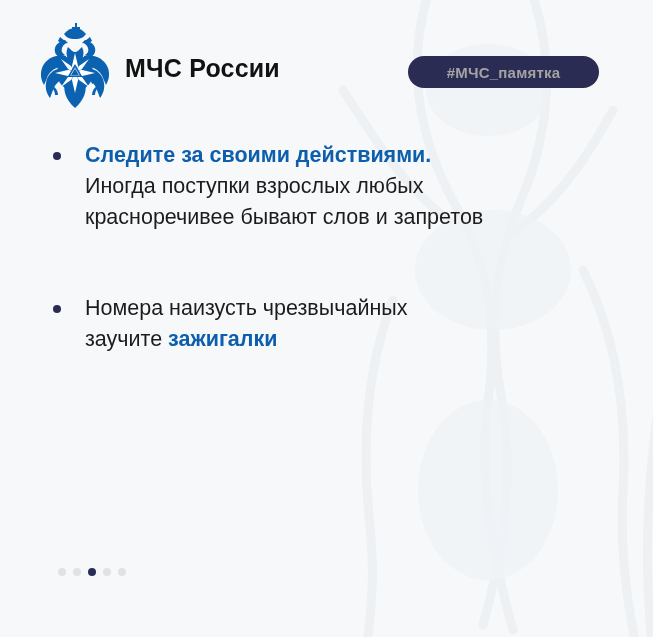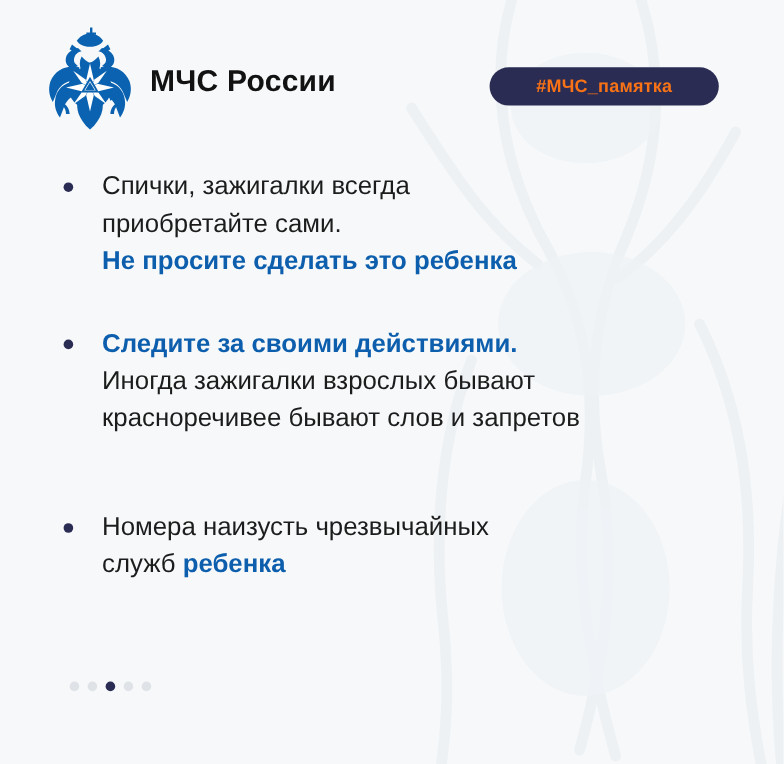--- a/index.html
+++ b/index.html
@@ -67,21 +67,21 @@
   }
 
   .hashtag-pill {
     position: absolute;
     left: 408px;
     top: 56px;
     width: 191px;
     height: 32px;
     border-radius: 17px;
     background: #2a2c53;
-    color: #f97316;
+    color: #a3a3a3;
     font-size: 15px;
     font-weight: bold;
     display: flex;
     align-items: center;
     justify-content: center;
     letter-spacing: 0.2px;
     box-sizing: border-box;
   }
 
   
@@ -215,44 +215,36 @@
       </svg>
     </div>
 
     <div class="brand-title">МЧС  России</div>
 
     <div class="hashtag-pill">#МЧС_памятка</div>
   </div>
 
   <div class="content">
 
-    <div class="bullet-row">
-      <span class="bullet-dot"></span>
-      <div class="bullet-text">
-        <div>Спички, зажигалки всегда</div>
-        <div>приобретайте сами.</div>
-        <div class="accent">Не просите сделать это ребенка</div>
-      </div>
-    </div>
 
     <div class="bullet-row" style="margin-bottom:60px;">
       <span class="bullet-dot"></span>
       <div class="bullet-text" style="max-width:450px;">
         <div class="accent">Следите за своими действиями.</div>
-        <div>Иногда зажигалки взрослых бывают</div>
+        <div>Иногда поступки взрослых любых</div>
         <div>красноречивее бывают слов и запретов</div>
       </div>
     </div>
 
     <div class="bullet-row">
       <span class="bullet-dot"></span>
       <div class="bullet-text">
         <div>Номера наизусть чрезвычайных</div>
         <div>
-          <span>служб </span><span class="accent">ребенка</span>
+          <span>заучите </span><span class="accent">зажигалки</span>
         </div>
       </div>
     </div>
 
   </div>
 
   <div class="pagination">
     <span class="page-dot"></span>
     <span class="page-dot"></span>
     <span class="page-dot active"></span>

